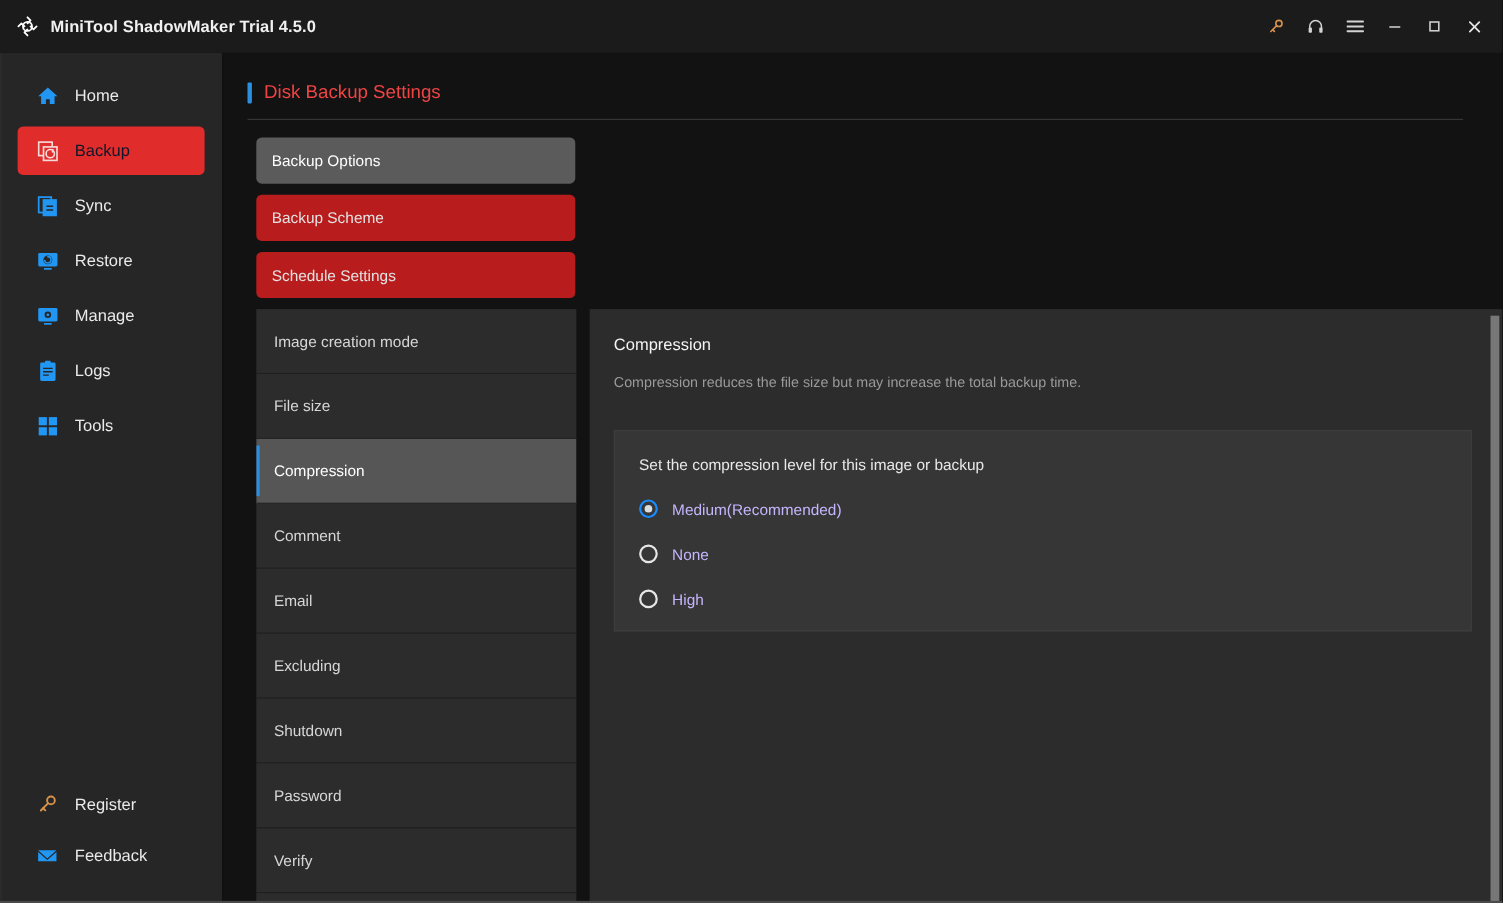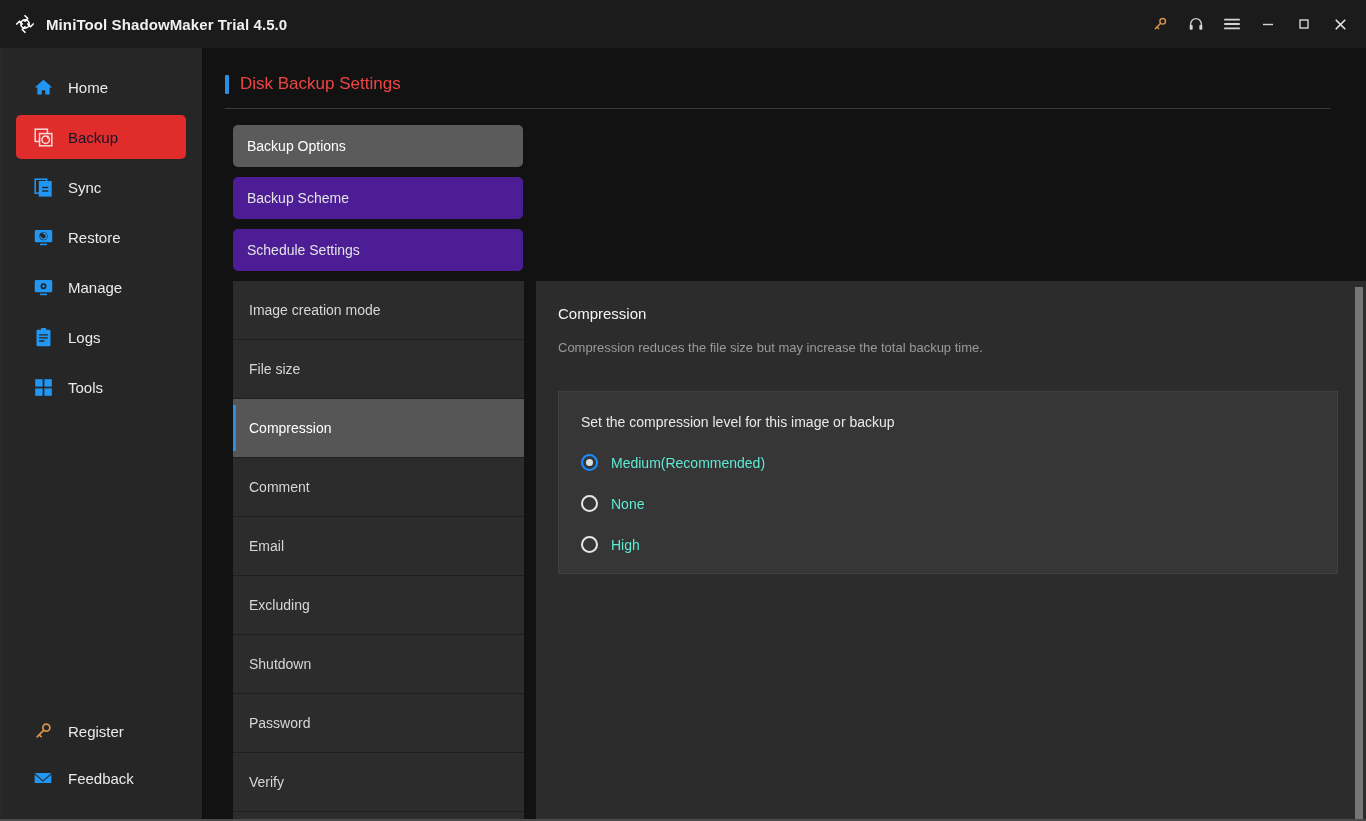--- a/index.html
+++ b/index.html
@@ -86,21 +86,21 @@
     display: flex; gap: 10px;
     padding: 16px 0 0 8px;
     margin-left: 22px;
     flex-direction: column;
   }
   .tab {
     width: 290px; height: 42px;
     border-radius: 5px;
     display: flex; align-items: center;
     padding-left: 14px;
-    background: #4c1d95;
+    background: #b91c1c;
     color: #e3e3e3; font-size: 14px;
     cursor: default;
   }
   .tab.active { background: #5b5b5b; color: #ffffff; }
 
   
   .panels {
     display: flex; gap: 12px;
     margin: 10px 0 0 30px;
     height: 574px;
@@ -154,21 +154,21 @@
     width: 17px; height: 17px; border-radius: 50%;
     border: 2px solid #e6e6e6;
     display: flex; align-items: center; justify-content: center;
     flex: 0 0 17px;
   }
   .radio.checked { border-color: #1a8cff; }
   .radio.checked::after {
     content: ""; width: 7px; height: 7px; border-radius: 50%;
     background: #d8dde0;
   }
-  .radio-label { color: #5eead4; font-size: 14px; }
+  .radio-label { color: #c4b5fd; font-size: 14px; }
 
   
   .scroll-track {
     position: absolute; right: 2px; top: 0; bottom: 0;
     width: 10px;
   }
   .scroll-thumb {
     position: absolute; right: 1px; top: 6px;
     width: 8px; height: 552px;
     background: #777777;

